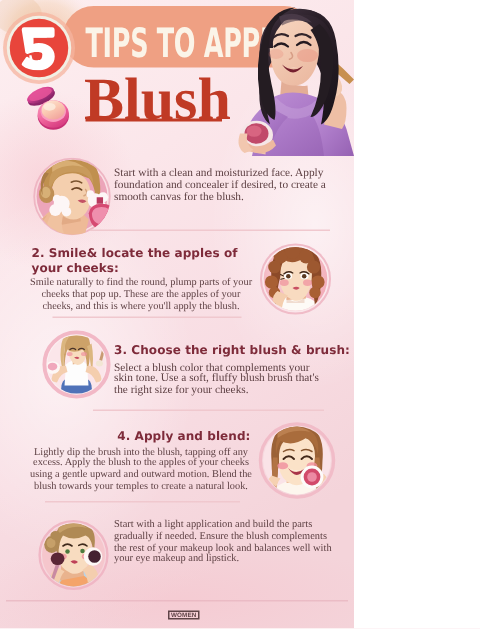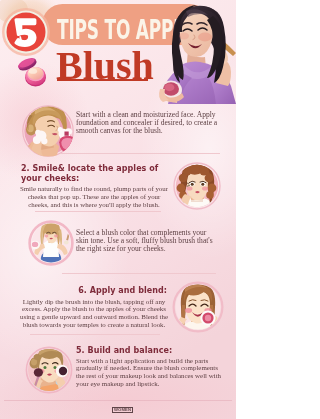--- a/index.html
+++ b/index.html
@@ -241,32 +241,32 @@
   </div>
   <div class="divider d1"></div>
 
   <div class="step s2">
     <h3>2. Smile&amp; locate the apples of your cheeks:</h3>
     <p>Smile naturally to find the round, plump parts of your cheeks that pop up. These are the apples of your cheeks, and this is where you'll apply the blush.</p>
   </div>
   <div class="divider d2"></div>
 
   <div class="step s3">
+    <h3>3. Choose the right blush &amp; brush:</h3>
     <p>Select a blush color that complements your skin tone. Use a soft, fluffy blush brush that's the right size for your cheeks.</p>
   </div>
   <div class="divider d3"></div>
 
   <div class="step s4">
-    <h3>6. Apply and blend:</h3>
+    <h3>4. Apply and blend:</h3>
     <p>Lightly dip the brush into the blush, tapping off any excess. Apply the blush to the apples of your cheeks using a gentle upward and outward motion. Blend the blush towards your temples to create a natural look.</p>
   </div>
   <div class="divider d4"></div>
 
   <div class="step s5">
-    <h3>5. Build and balance:</h3>
     <p>Start with a light application and build the parts gradually if needed. Ensure the blush complements the rest of your makeup look and balances well with your eye makeup and lipstick.</p>
   </div>
 
   <svg class="layer" style="left:22px;top:105px;width:52px;height:52px;z-index:3;" viewBox="0 0 52 52">
     <defs>
       <clipPath id="c1">
           <circle cx="26" cy="26" r="23.6"></circle>
         </clipPath>
     </defs>
     <circle cx="26" cy="26" r="25.2" fill="none" stroke="#eeb6c3" stroke-width="1.2"></circle>

